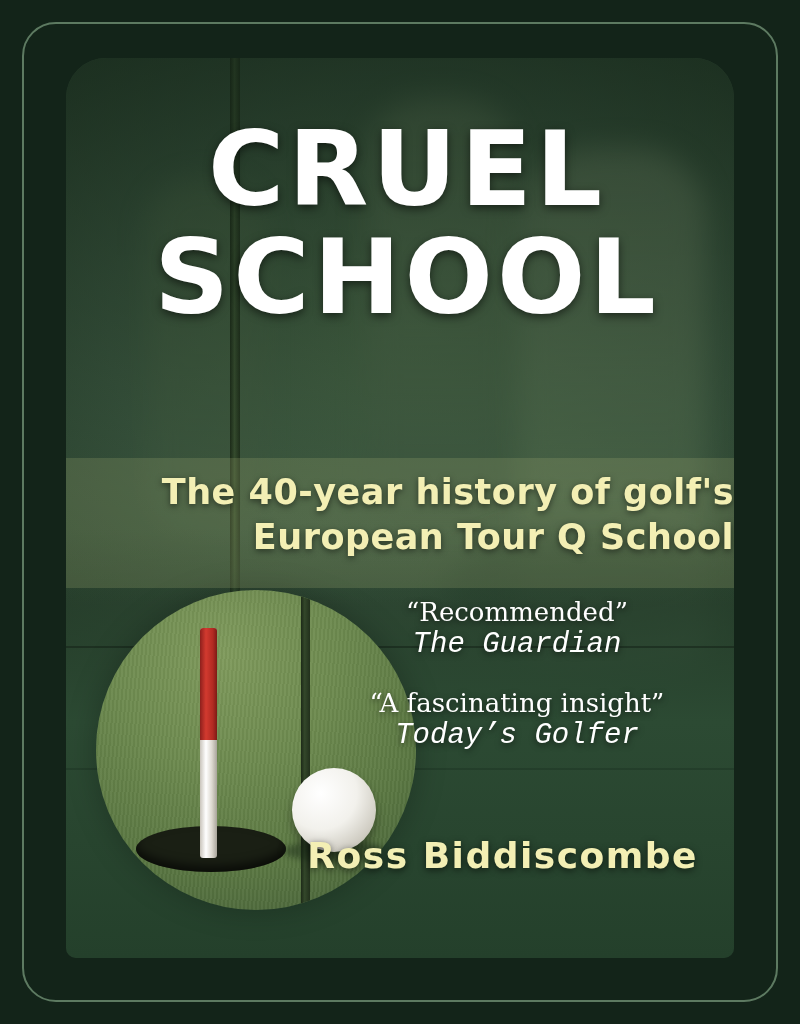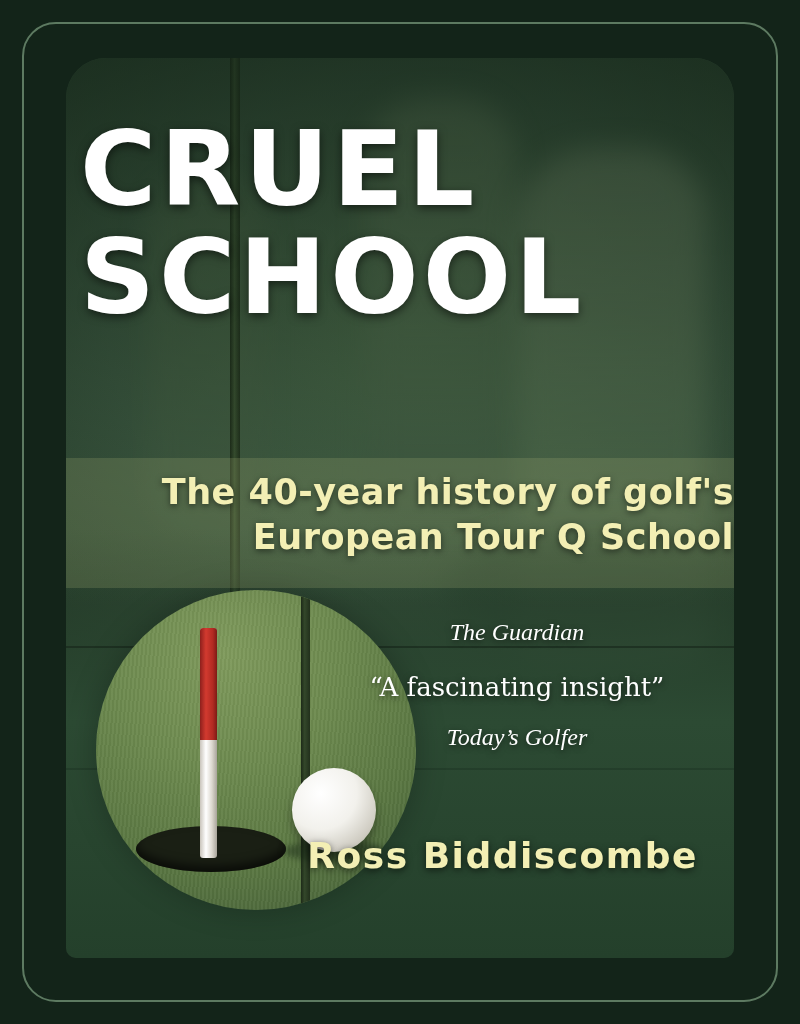--- a/index.html
+++ b/index.html
@@ -191,20 +191,21 @@
     inset: 0;
     background:
       linear-gradient(180deg, rgba(18,34,22,0.62) 0%, rgba(18,34,22,0.35) 28%, rgba(18,34,22,0.10) 48%, rgba(18,34,22,0.0) 62%);
   }
 
   
   .title-block {
     position: absolute;
     left: 0; right: 0;
     top: 62px;
+    text-align: center;
     z-index: 5;
     margin-left: 14px;
   }
   .title-line {
     font-family: "DejaVu Sans", sans-serif;
     font-weight: 700;
     color: #ffffff;
     letter-spacing: 4px;
     line-height: 0.96;
     text-shadow: 0 3px 10px rgba(0,0,0,0.55);
@@ -249,25 +250,24 @@
     color: #ffffff;
     text-shadow: 0 2px 6px rgba(0,0,0,0.6);
   }
   .quote-item { margin-bottom: 26px; }
   .quote-text {
     font-family: "DejaVu Serif", serif;
     font-size: 26px;
     line-height: 1.15;
   }
   .quote-source {
-    font-family: Liberation Serif, serif;
+    font-family: Liberation Mono, monospace;
     font-style: italic;
-    font-size: 24px;
+    font-size: 29px;
     line-height: 1.2;
-    margin-top: 20px;
   }
 
   .author {
     position: absolute;
     right: 36px;
     bottom: 82px;
     z-index: 5;
     font-family: "DejaVu Sans", sans-serif;
     font-weight: 700;
     font-size: 36px;
@@ -314,20 +314,21 @@
     </div>
 
     <div class="subtitle-band"></div>
     <div class="subtitle">
       <div>The 40-year history of golf's</div>
       <div>European Tour Q School</div>
     </div>
 
     <div class="quotes">
       <div class="quote-item">
+        <div class="quote-text">“Recommended”</div>
         <div class="quote-source">The Guardian</div>
       </div>
       <div class="quote-item">
         <div class="quote-text">“A fascinating insight”</div>
         <div class="quote-source">Today’s Golfer</div>
       </div>
     </div>
 
     <div class="author">Ross Biddiscombe</div>
   </div>

